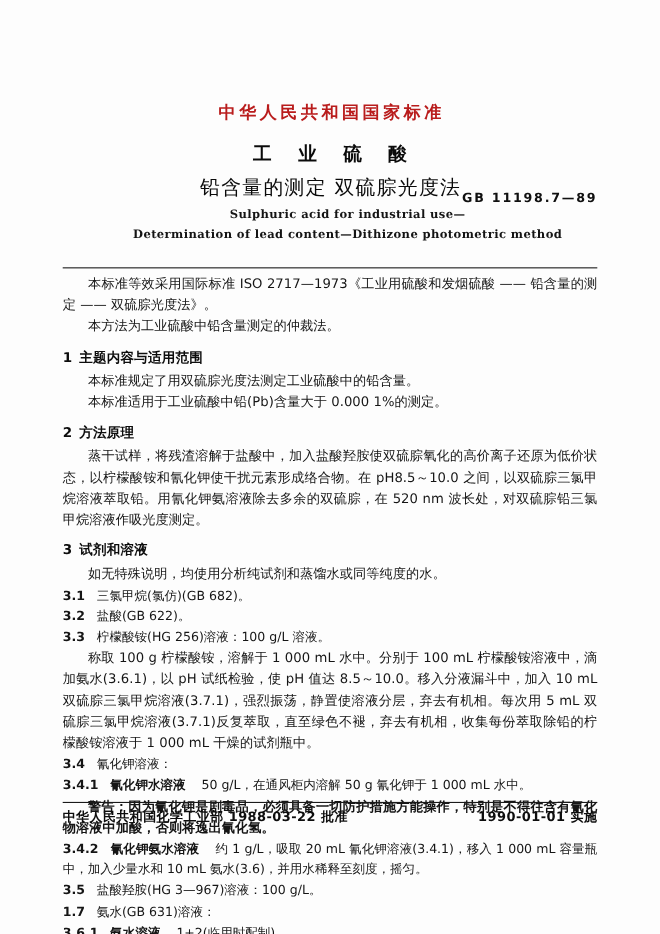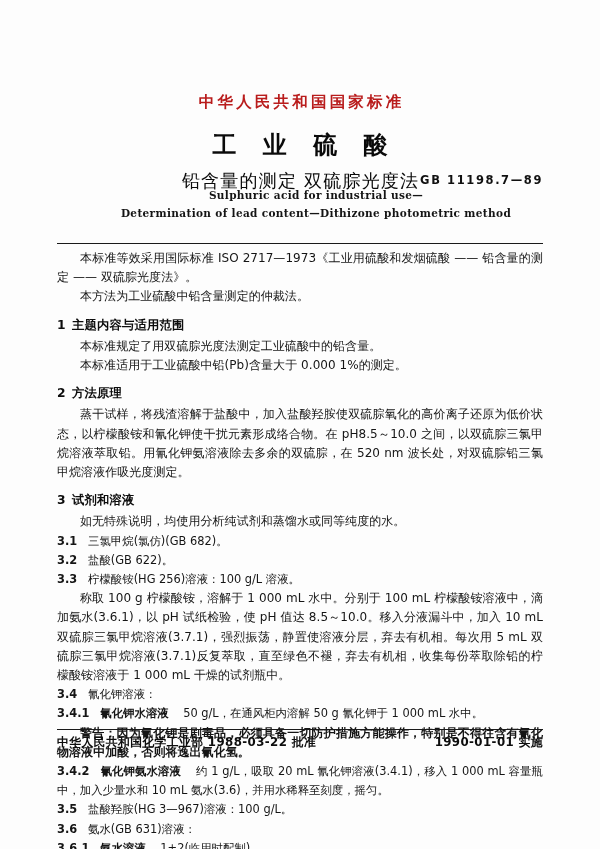--- a/index.html
+++ b/index.html
@@ -39,21 +39,21 @@
   }
 
   .title-zone {
     position: absolute;
     left: 0;
     right: 0;
     top: 128px;
     text-align: center;
   }
   .title-main {
-    font-size: 24px;
+    font-size: 17px;
     font-weight: 700;
     letter-spacing: 9px;
     text-indent: 9px;
     color: #0a0a0a;
     line-height: 1.45;
   }
   .title-sub {
     font-size: 18px;
     font-weight: 400;
     letter-spacing: 1.2px;
@@ -248,21 +248,21 @@
     <p class="item"><span class="lbl">3.4</span>&nbsp;&nbsp;&nbsp;<span>氰化钾溶液：</span></p>
 
     <p class="item"><span class="lbl">3.4.1</span>&nbsp;&nbsp;&nbsp;<span class="nm">氰化钾水溶液</span>&nbsp;&nbsp;&nbsp;&nbsp;<span>50 g/L，在通风柜内溶解 50 g 氰化钾于 1 000 mL 水中。</span></p>
 
     <p class="para indent bold">警告：因为氰化钾是剧毒品，必须具备一切防护措施方能操作，特别是不得往含有氰化物溶液中加酸，否则将逸出氰化氢。</p>
 
     <p class="item"><span class="lbl">3.4.2</span>&nbsp;&nbsp;&nbsp;<span class="nm">氰化钾氨水溶液</span>&nbsp;&nbsp;&nbsp;&nbsp;<span>约 1 g/L，吸取 20 mL 氰化钾溶液(3.4.1)，移入 1 000 mL 容量瓶中，加入少量水和 10 mL 氨水(3.6)，并用水稀释至刻度，摇匀。</span></p>
 
     <p class="item"><span class="lbl">3.5</span>&nbsp;&nbsp;&nbsp;<span>盐酸羟胺(HG 3—967)溶液：100 g/L。</span></p>
 
-    <p class="item"><span class="lbl">3.6</span>&nbsp;&nbsp;&nbsp;<span>氨水(GB 631)溶液：</span></p>
+    <p class="item"><span class="lbl">1.7</span>&nbsp;&nbsp;&nbsp;<span>氨水(GB 631)溶液：</span></p>
 
     <p class="item"><span class="lbl">3.6.1</span>&nbsp;&nbsp;&nbsp;<span class="nm">氨水溶液</span>&nbsp;&nbsp;&nbsp;&nbsp;<span>1+2(临用时配制)。</span></p>
 
   </div>
 
   <div class="rule-bottom"></div>
 
   <div class="footer">
     <div class="footer-left">中华人民共和国化学工业部 1988-03-22 批准</div>
     <div class="footer-right">1990-01-01 实施</div>

